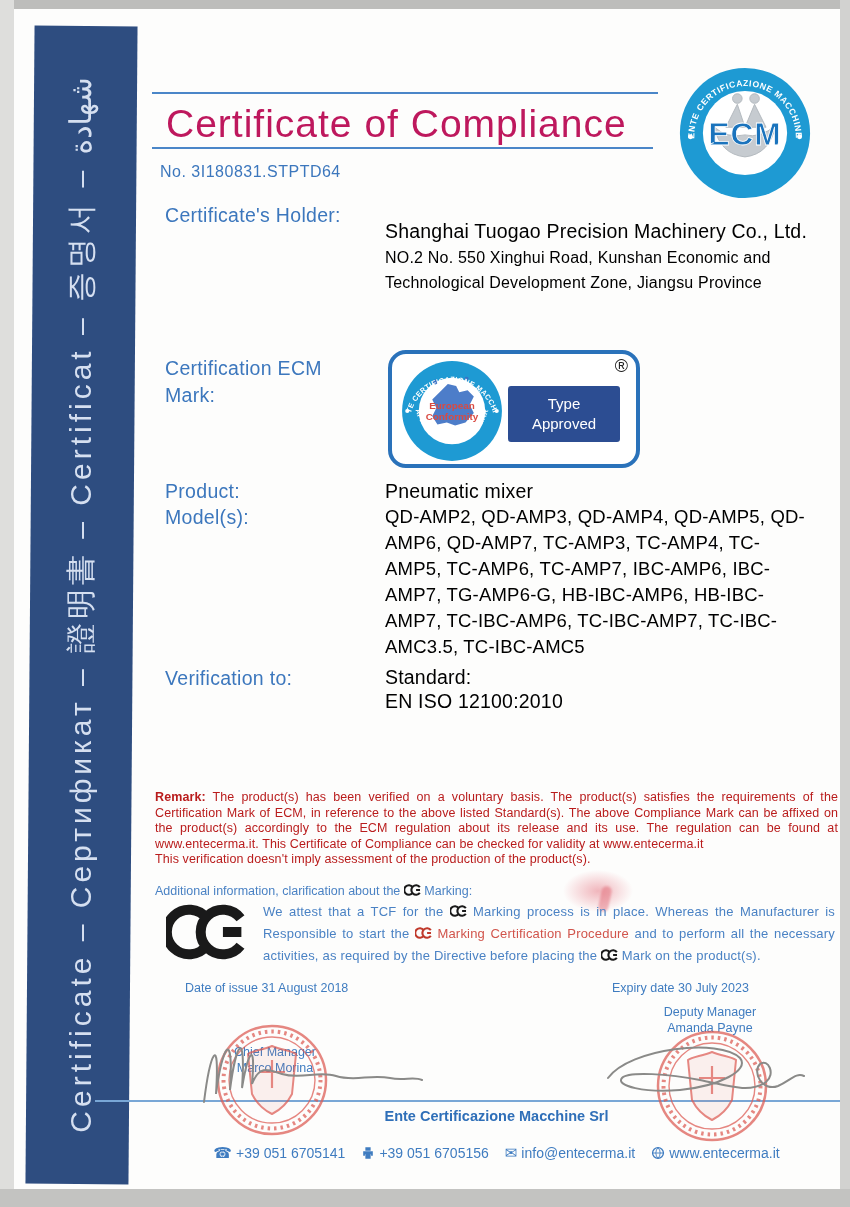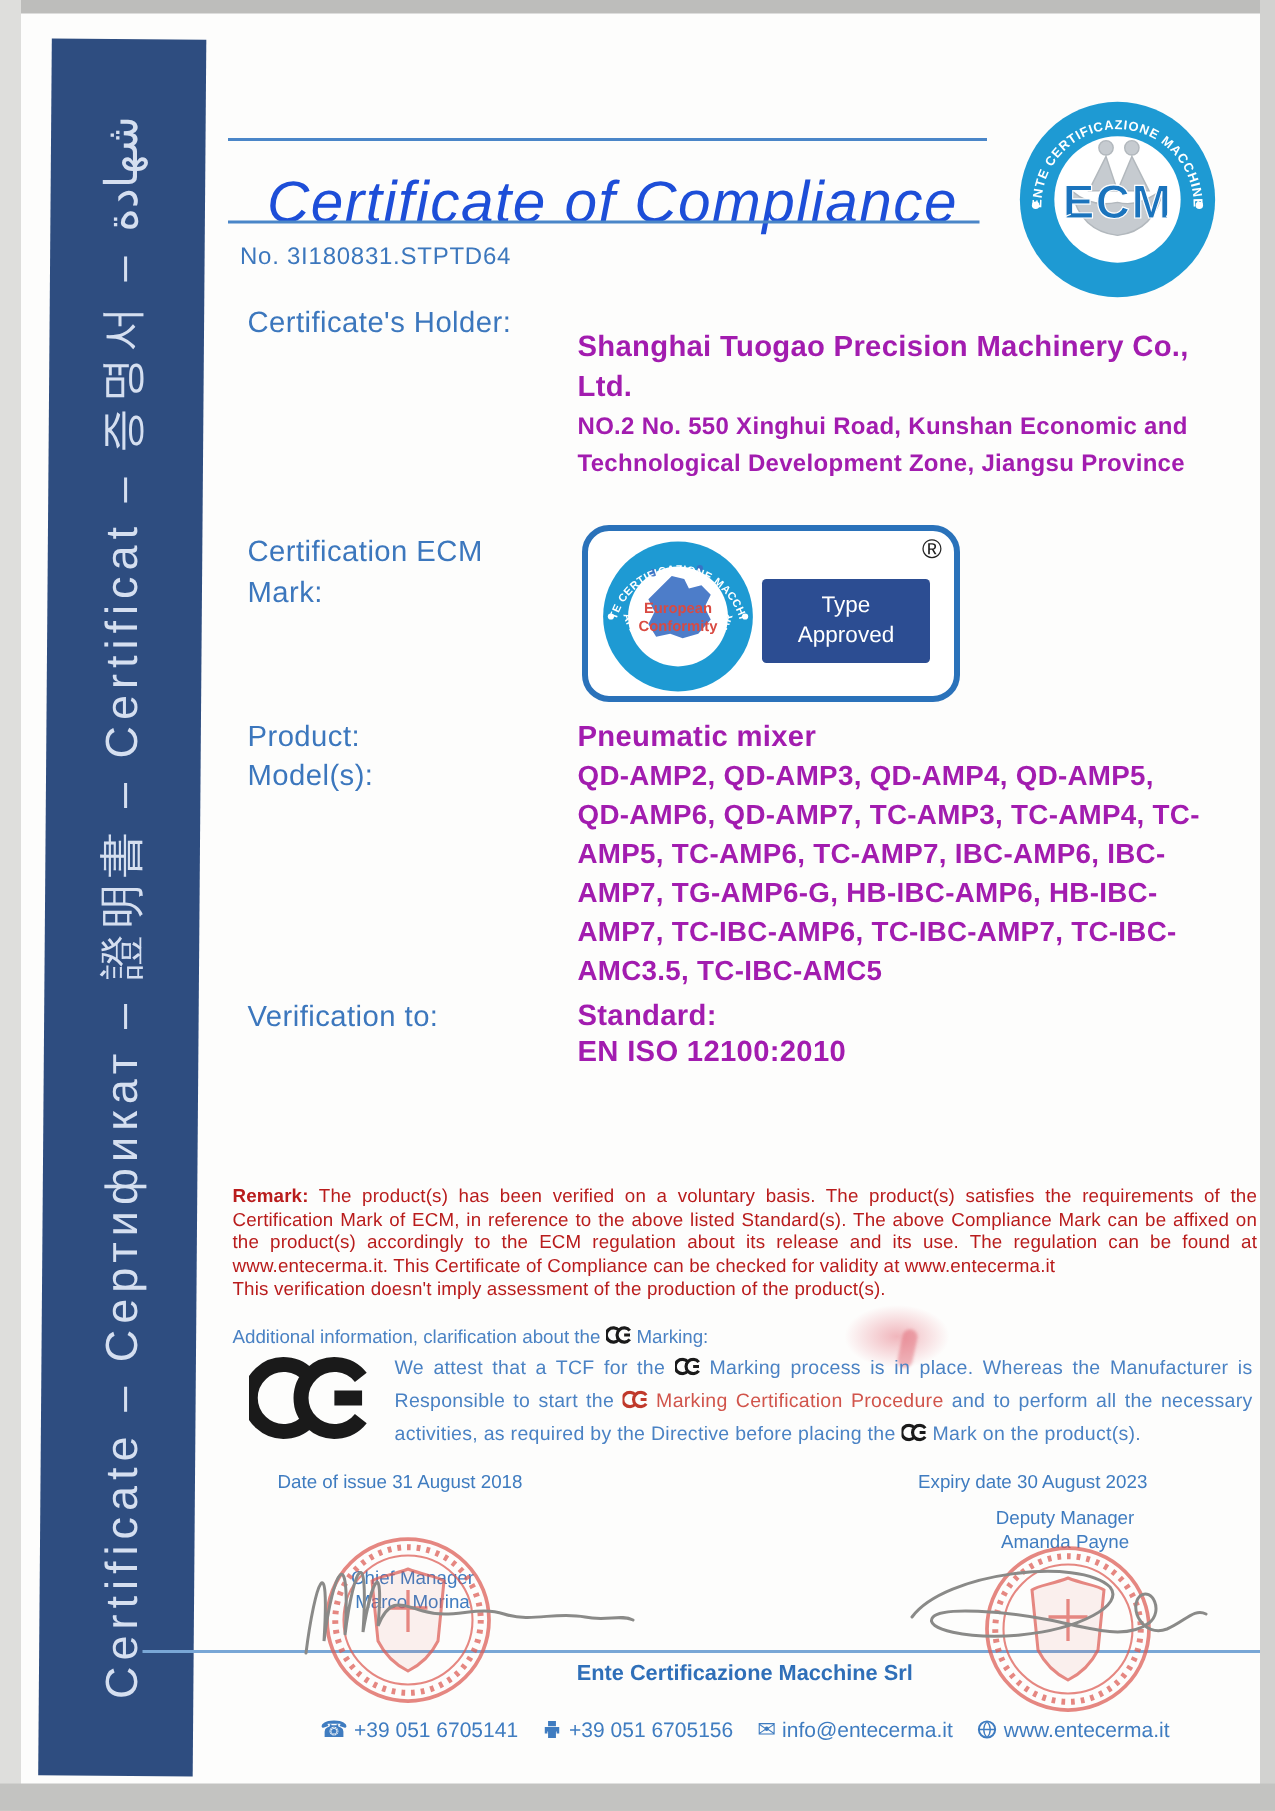--- a/index.html
+++ b/index.html
@@ -24,29 +24,29 @@
     transform-origin:0 0; transform:rotate(-90deg) translateX(-1158px);
     display:flex; align-items:center; justify-content:center;
     color:#d5dff0; font-size:30px; letter-spacing:4px; white-space:nowrap;
   }
 
   .rule { position:absolute; height:2px; background:#4a86c8; }
   .rule-top    { left:152px; top:92px;  width:506px; }
   .rule-bottom { left:152px; top:147px; width:501px; }
 
   .doc-title {
-    position:absolute; left:162px; top:98px; margin:16px;
-    font-size:39px; font-weight:400; letter-spacing:1px; color:#1d4ed8;font-style:italic;
+    position:absolute; left:162px; top:98px; margin:4px;
+    font-size:39px; font-weight:400; letter-spacing:1px; color:#be185d;
   }
   .cert-no { position:absolute; left:160px; top:163px; font-size:16px; letter-spacing:0.5px; color:#3c77bd; }
 
   .ecm-logo { position:absolute; left:678px; top:66px; width:134px; height:134px; }
 
   .label { position:absolute; left:165px; width:205px; font-size:19.5px; line-height:27px; letter-spacing:0.3px; color:#3c77bd; }
-  .value { position:absolute; left:385px; width:445px; font-size:19.5px; line-height:27px; letter-spacing:0.2px; color:#a21caf;font-weight:bold; }
+  .value { position:absolute; left:385px; width:445px; font-size:19.5px; line-height:27px; letter-spacing:0.2px; color:#000000; }
   .addr  { font-size:16px; line-height:25px; width:420px; }
 
   .mark-badge {
     position:absolute; left:388px; top:350px; width:252px; height:118px;
     background:#fff; border:4px solid #2a72ba; border-radius:18px; box-sizing:border-box;
   }
   .mini-logo { position:absolute; left:8px; top:5px; width:104px; height:104px; }
   .type-box {
     position:absolute; right:16px; top:32px; width:112px; height:56px;
     background:#2c4d92; border-radius:3px; color:#fff; text-align:center;
@@ -222,21 +222,21 @@
       </svg>
     <span class="red-text">Marking Certification Procedure</span>
     <span>and to perform all the necessary activities, as required by the Directive before placing the</span>
     <svg class="ce-inline" viewBox="0 0 104 72">
         <path d="M52.9,18.1 A29,29 0 1 0 52.9,53.9 M96.9,18.1 A29,29 0 1 0 96.9,53.9 M74,36 H98" fill="none" stroke="#1a1a1a" stroke-width="13"></path>
       </svg>
     <span>Mark on the product(s).</span>
   </div>
 
   <div class="date-issue">Date of issue 31 August 2018</div>
-  <div class="date-expiry">Expiry date 30 August 2023</div>
+  <div class="date-expiry">Expiry date 30 July 2023</div>
 
   <div class="sig-block sig-left">
     <div>Chief Manager</div>
     <div>Marco Morina</div>
   </div>
   <div class="sig-block sig-right">
     <div>Deputy Manager</div>
     <div>Amanda Payne</div>
   </div>
 

